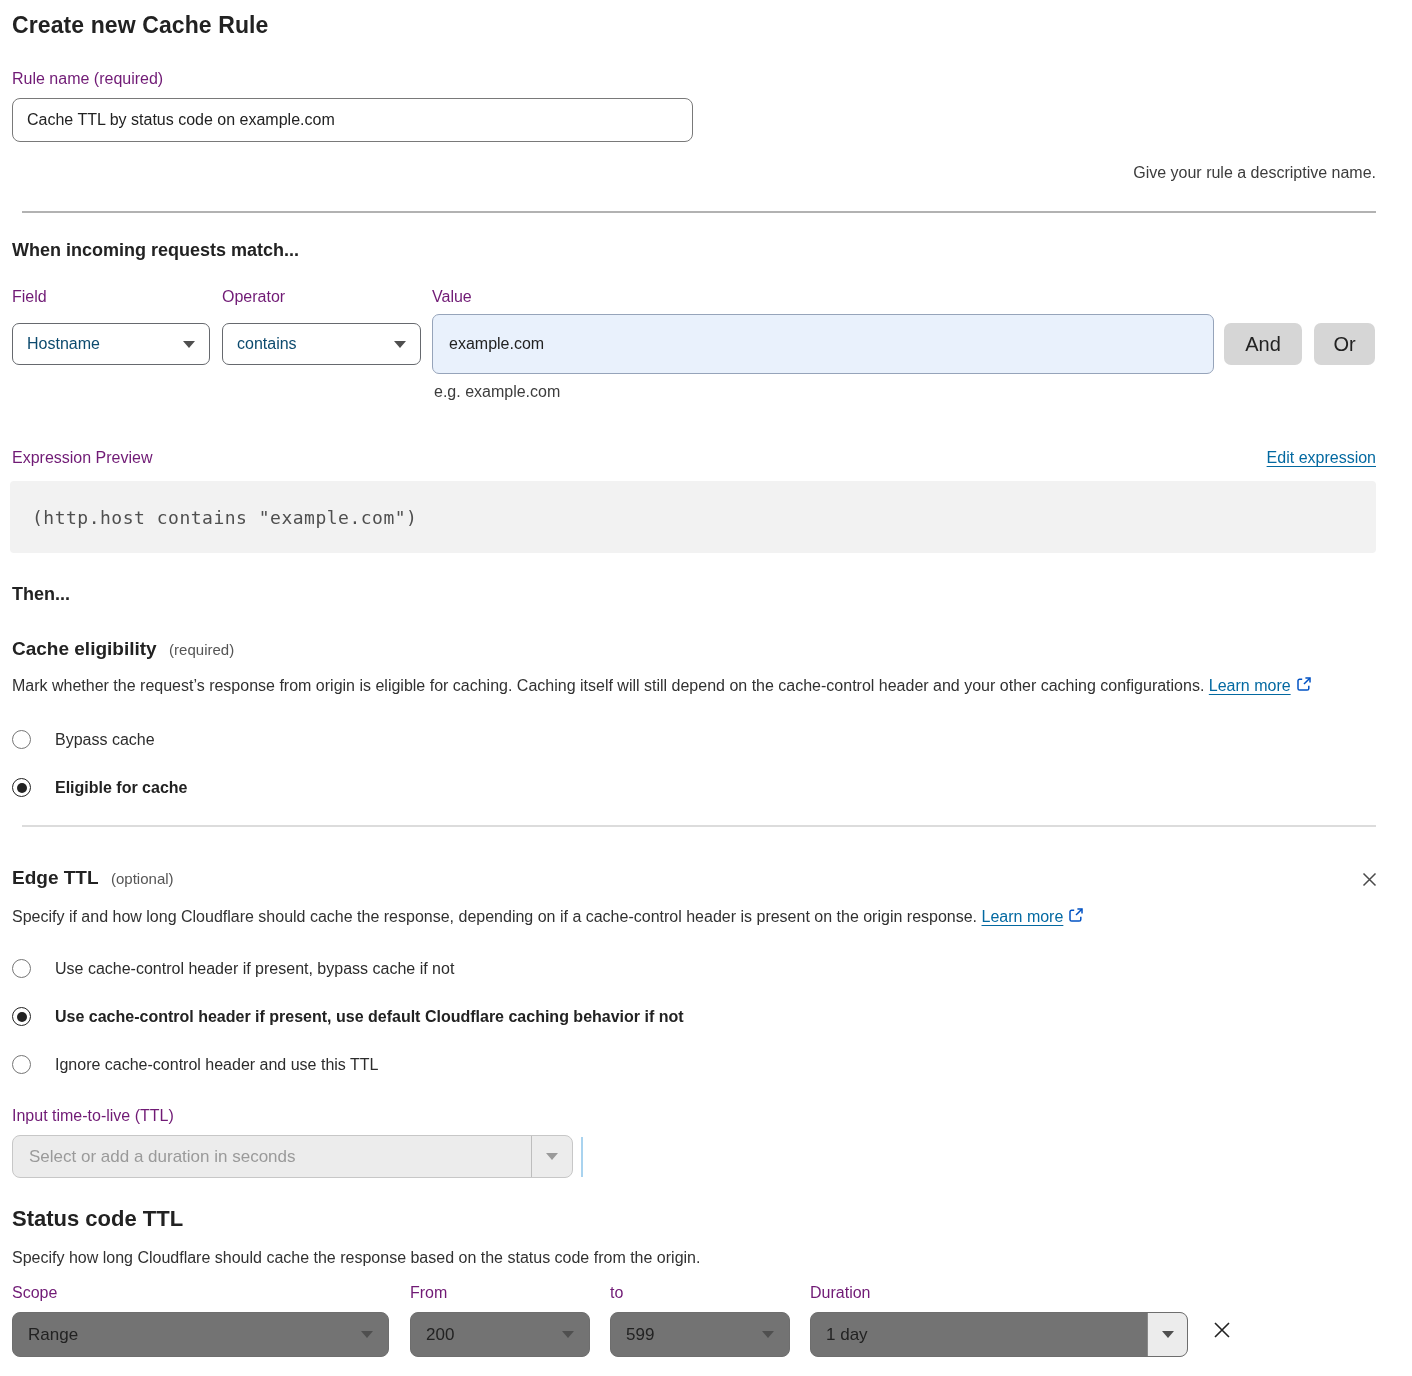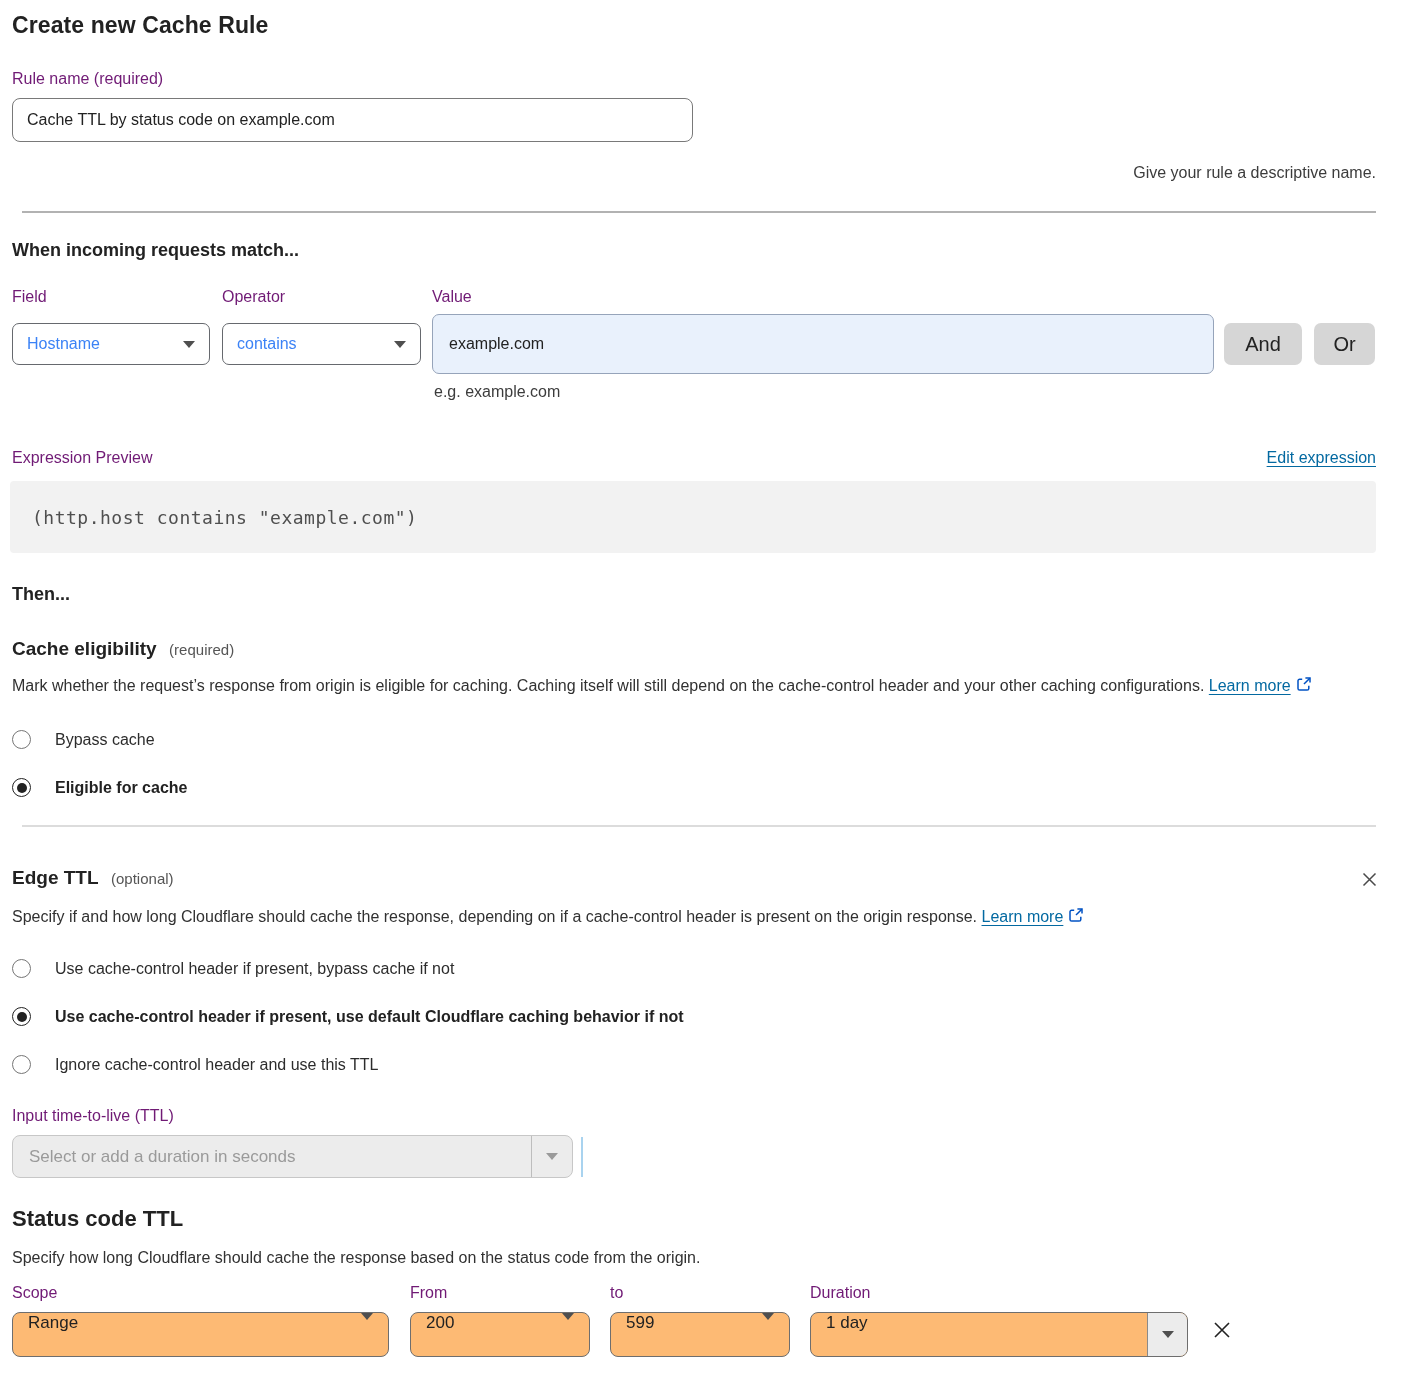--- a/index.html
+++ b/index.html
@@ -26,21 +26,21 @@
 
   
   .text-input {
     width: 681px; height: 44px; border: 1px solid #797979; border-radius: 8px;
     font-size: 16px; color: #222; padding: 0 14px; background: #fff;
     font-family: "Liberation Sans", sans-serif; outline: none;
   }
   .select {
     height: 42px; border: 1px solid #66696e; border-radius: 7px; background: #fff;
     display: flex; align-items: center; justify-content: space-between;
-    padding: 0 14px; font-size: 16px; color: #3b82f6; cursor: pointer;
+    padding: 0 14px; font-size: 16px; color: #0c4a6e; cursor: pointer;
   }
   .caret { width: 0; height: 0; border-left: 6px solid transparent; border-right: 6px solid transparent; border-top: 7px solid #4f4f4f; }
   .caret.light { border-top-color: #9a9a9a; }
   .value-input {
     width: 782px; height: 60px; border: 1px solid #96a4ba; border-radius: 7px;
     background: #e9f1fc; font-size: 16px; color: #222; padding: 0 16px;
     font-family: "Liberation Sans", sans-serif; outline: none;
   }
   .btn {
     height: 42px; background: #d6d6d6; border: none; border-radius: 7px;
@@ -88,21 +88,21 @@
   .ttl-arrow-seg { width: 41px; border-left: 1px solid #bdbdbd; display: flex; align-items: center; justify-content: center; }
   .ttl-caret-bar { width: 2px; height: 40px; background: #a9d3ef; margin-left: 8px; align-self: center; }
   .ttl-row { display: flex; }
 
   .sc-grid { display: flex; margin-top: 12px; }
   .sc-col-scope { width: 377px; margin-right: 21px; }
   .sc-col-from { width: 180px; margin-right: 20px; }
   .sc-col-to { width: 180px; margin-right: 20px; }
   .sc-col-duration { width: 378px; }
   .sc-grid .label { display: block; margin-bottom: 10px; }
-  .sc-select { height: 45px; border: 1px solid #6e6e6e; border-radius: 8px; background: #fdba74; display: flex; align-items: flex-start; justify-content: space-between; padding: 0 15px; font-size: 17px; color: #222; cursor: pointer; }
+  .sc-select { height: 45px; border: 1px solid #6e6e6e; border-radius: 8px; background: #737373; display: flex; align-items: center; justify-content: space-between; padding: 0 15px; font-size: 17px; color: #222; cursor: pointer; }
   .duration-select { padding: 0; overflow: hidden; }
   .duration-text { flex: 1; padding: 0 15px; }
   .duration-arrow-seg { width: 40px; align-self: stretch; background: #ececec; border-left: 1px solid #8a8a8a; display: flex; align-items: center; justify-content: center; }
   .remove-btn { background: none; border: none; cursor: pointer; margin-left: 20px; align-self: flex-end; margin-bottom: 10px; padding: 2px; }
 </style>
 </head>
 <body>
 
 <div class="page">
 

